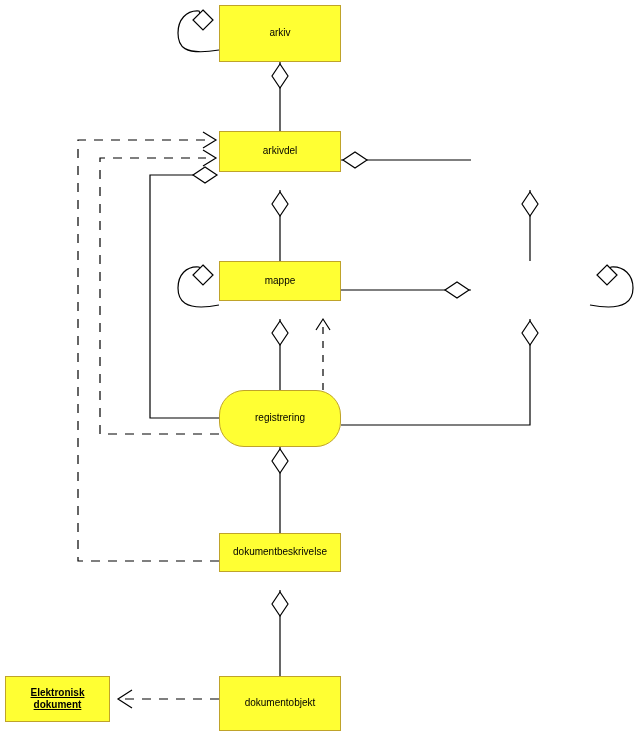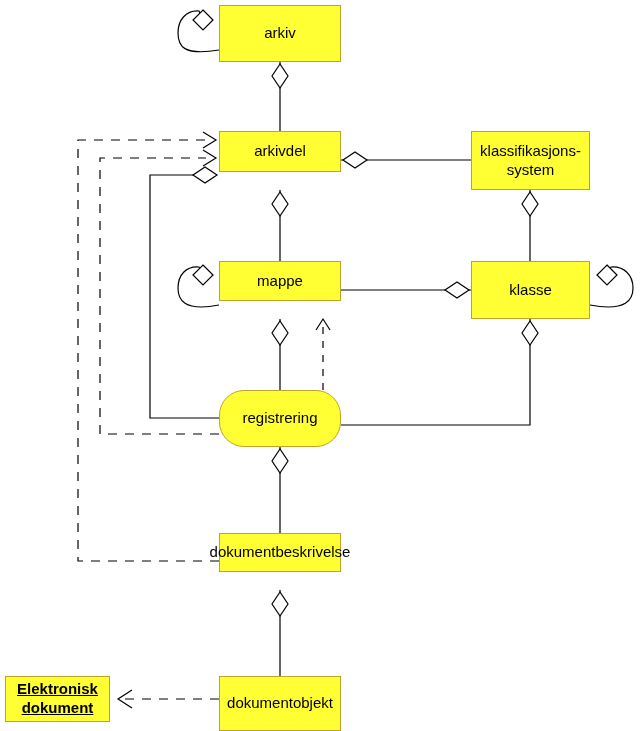--- a/index.html
+++ b/index.html
@@ -28,21 +28,21 @@
   .uml-box {
     position: absolute;
     box-sizing: border-box;
     background: #ffff33;
     border: 1px solid #bfa32a;
     display: flex;
     align-items: center;
     justify-content: center;
     text-align: center;
     font-family: "Liberation Sans", sans-serif;
-    font-size: 15px;
+    font-size: 10px;
     color: #000000;
     line-height: 1.25;
     z-index: 5;
   }
   .uml-box.bold {
     font-weight: bold;
     text-decoration: underline;
   }
   .uml-box span {
     display: block;
@@ -147,32 +147,25 @@
   </svg>
 
   <div class="uml-box" style="left:219px; top:5px; width:122px; height:57px;">
     <span>arkiv</span>
   </div>
 
   <div class="uml-box" style="left:219px; top:131px; width:122px; height:41px;">
     <span>arkivdel</span>
   </div>
 
-  <div class="uml-box" style="left:471px; top:131px; width:119px; height:59px;">
-    <span>klassifikasjons-
-system</span>
-  </div>
 
   <div class="uml-box" style="left:219px; top:261px; width:122px; height:40px;">
     <span>mappe</span>
   </div>
 
-  <div class="uml-box" style="left:471px; top:261px; width:119px; height:58px;">
-    <span>klasse</span>
-  </div>
 
   <div class="uml-box" style="left:219px; top:390px; width:122px; height:57px;border-radius:25px;">
     <span>registrering</span>
   </div>
 
   <div class="uml-box" style="left:219px; top:533px; width:122px; height:39px;">
     <span>dokumentbeskrivelse</span>
   </div>
 
   <div class="uml-box" style="left:219px; top:676px; width:122px; height:55px;justify-content:center;">

